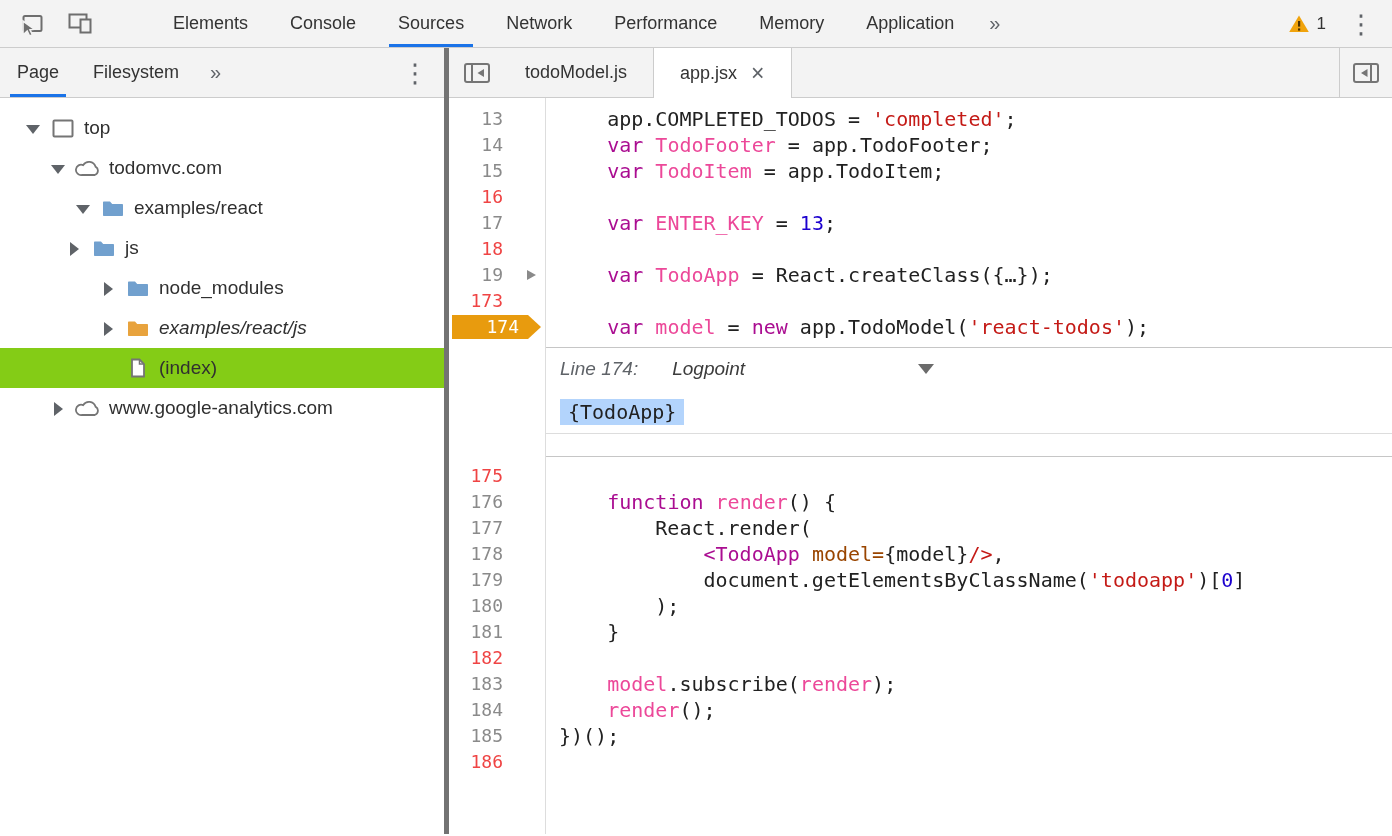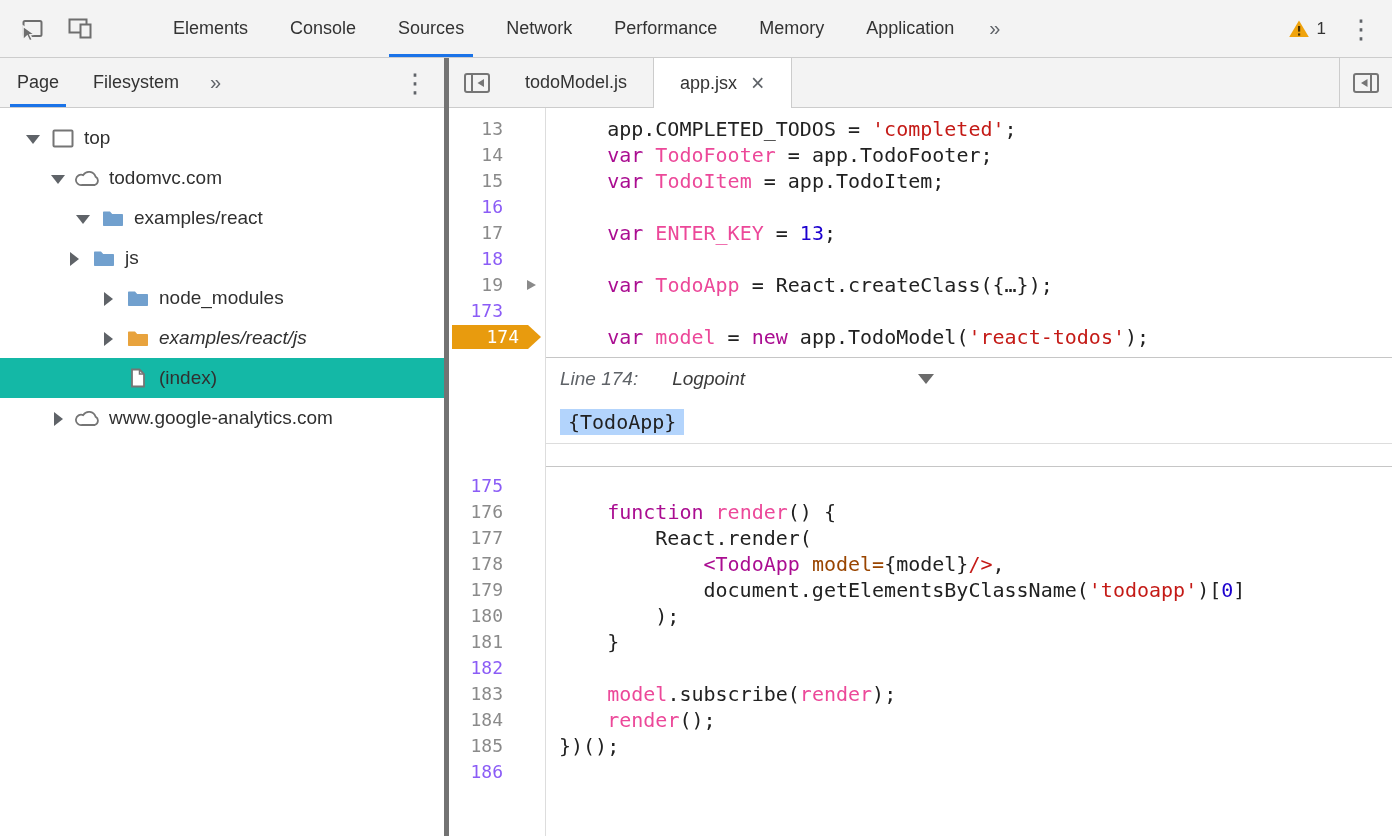--- a/index.html
+++ b/index.html
@@ -9,61 +9,61 @@
     --folder-blue:#71A0CE;
     --folder-orange:#E8A33D;
     --warning-yellow:#F0A30C;
   }
   *{margin:0;padding:0;box-sizing:border-box;}
   body{
     width:1392px;height:836px;overflow:hidden;background:#fff;color:#333;
     font-family:"Liberation Sans",sans-serif;-webkit-font-smoothing:antialiased;
   }
   
-  .main-toolbar{height:58px;background:#f3f3f3;border-bottom:1px solid #ccc;display:flex;align-items:stretch;}
+  .main-toolbar{height:48px;background:#f3f3f3;border-bottom:1px solid #ccc;display:flex;align-items:stretch;}
   .toolbar-icons{display:flex;align-items:center;gap:12px;padding:0 12px 0 14px;}
   .icon-btn{width:36px;height:36px;display:flex;align-items:center;justify-content:center;cursor:pointer;}
   .tb-tabs{display:flex;margin-left:42px;}
   .tb-tab{position:relative;display:flex;align-items:center;padding:0 21px;font-size:18px;color:#333;cursor:pointer;white-space:nowrap;}
   .tb-tab.active::after{content:"";position:absolute;left:12px;right:12px;bottom:0;height:3px;background:var(--accent);}
   .overflow-chevron{display:flex;align-items:center;padding:0 14px;font-size:20px;color:#5f6368;cursor:pointer;}
   .tb-right{margin-left:auto;display:flex;align-items:center;gap:22px;padding-right:18px;}
   .warning{display:flex;align-items:center;gap:7px;font-size:17px;color:#333;cursor:pointer;}
   .kebab{font-size:26px;color:#5f6368;cursor:pointer;line-height:1;}
   
   .content{display:flex;height:786px;}
   
   .sidebar{width:449px;flex:none;border-right:5px solid #737373;display:flex;flex-direction:column;background:#fff;}
   .side-tabs{height:50px;flex:none;background:#f3f3f3;border-bottom:1px solid #ccc;display:flex;align-items:stretch;}
   .side-tab{position:relative;display:flex;align-items:center;padding:0 17px;font-size:18px;cursor:pointer;}
   .side-tab.active::after{content:"";position:absolute;left:10px;right:10px;bottom:0;height:3px;background:var(--accent);}
   .side-kebab{margin-left:auto;align-self:center;padding-right:16px;font-size:26px;color:#5f6368;cursor:pointer;line-height:1;}
   .tree{padding-top:10px;font-size:19px;overflow:hidden;}
   .tree-row{height:40px;display:flex;align-items:center;cursor:pointer;}
-  .tree-row.selected{background:#14b8a6;}
+  .tree-row.selected{background:#84cc16;}
   .exp{width:18px;height:18px;position:relative;flex:none;margin-right:5px;}
   .exp.open::before{content:"";position:absolute;left:2px;top:6px;border-left:7px solid transparent;border-right:7px solid transparent;border-top:9px solid #5f6368;}
   .exp.closed::before{content:"";position:absolute;left:5px;top:3px;border-top:7px solid transparent;border-bottom:7px solid transparent;border-left:9px solid #5f6368;}
   .icon-slot{width:32px;display:flex;justify-content:center;align-items:center;margin-right:5px;flex:none;}
   .tree-label{color:#303030;white-space:nowrap;}
   .tree-label.italic{font-style:italic;}
   
   .editor{flex:1;display:flex;flex-direction:column;background:#fff;min-width:0;}
   .ed-tabs{height:50px;flex:none;background:#f3f3f3;border-bottom:1px solid #ccc;display:flex;align-items:stretch;position:relative;}
   .nav-toggle{align-self:center;margin:0 8px 0 14px;cursor:pointer;display:flex;align-items:center;}
   .ed-tab{display:flex;align-items:center;padding:0 26px;font-size:18px;color:#333;cursor:pointer;white-space:nowrap;}
   .ed-tab.active{background:#fff;border-left:1px solid #ccc;border-right:1px solid #ccc;margin-bottom:-1px;position:relative;z-index:2;}
   .ed-tab .close{margin-left:14px;color:#5f6368;font-size:23px;line-height:1;cursor:pointer;}
   .right-toggle{margin-left:auto;display:flex;align-items:center;padding:0 12px;border-left:1px solid #ccc;cursor:pointer;}
   
   .editor-body{flex:1;position:relative;font-family:"DejaVu Sans Mono","Liberation Mono",monospace;font-size:20px;overflow:hidden;padding-top:8px;}
   .gutter-rule{position:absolute;left:96px;top:0;bottom:0;width:1px;background:#ddd;}
   .code-row{display:flex;height:26px;line-height:26px;}
   .ln{width:96px;flex:none;text-align:right;padding-right:42px;color:#8a8a8a;font-size:18px;position:relative;cursor:pointer;}
-  .ln.dim{color:#8b5cf6;}
+  .ln.dim{color:#ef4444;}
   .fold-arrow{position:absolute;right:9px;top:8px;width:0;height:0;border-top:5px solid transparent;border-bottom:5px solid transparent;border-left:9px solid #8a8a8a;}
   .code{white-space:pre;padding-left:14px;color:#212121;}
   .lp-badge{position:absolute;left:3px;right:4px;top:1px;bottom:1px;background:var(--logpoint-orange);color:#fff;
     clip-path:polygon(0 0,calc(100% - 13px) 0,100% 50%,calc(100% - 13px) 100%,0 100%);
     display:flex;align-items:center;justify-content:flex-end;padding-right:22px;font-size:18px;}
   .tok-p{color:#212121}.tok-k{color:#AA0D91}.tok-d{color:#ec4899}.tok-n{color:#1C00CF}
   .tok-s{color:#C41A16}.tok-t{color:#AA0D91}.tok-a{color:#994500}.tok-r{color:#C41A16}
   
   .lp-panel{margin-left:97px;margin-top:7px;margin-bottom:6px;border-top:1px solid #c6c6c6;border-bottom:1px solid #c6c6c6;
     font-family:"Liberation Sans",sans-serif;background:#fff;}

